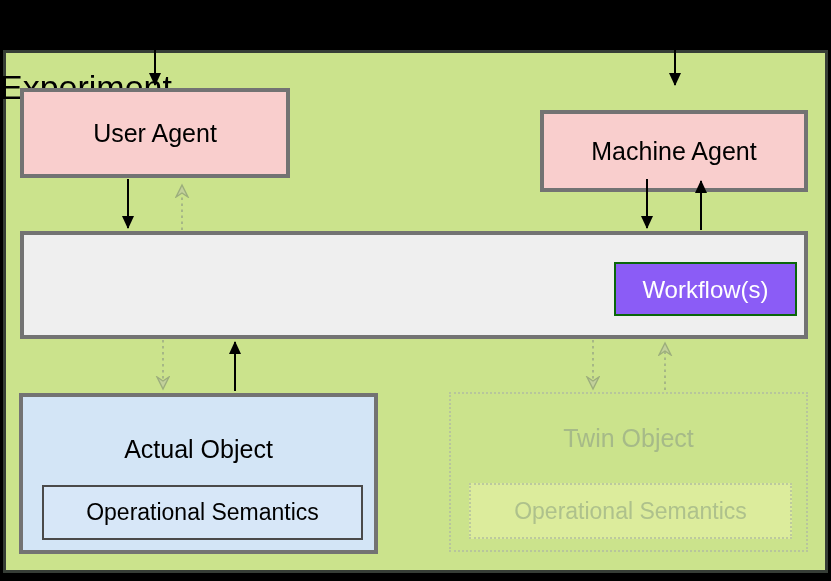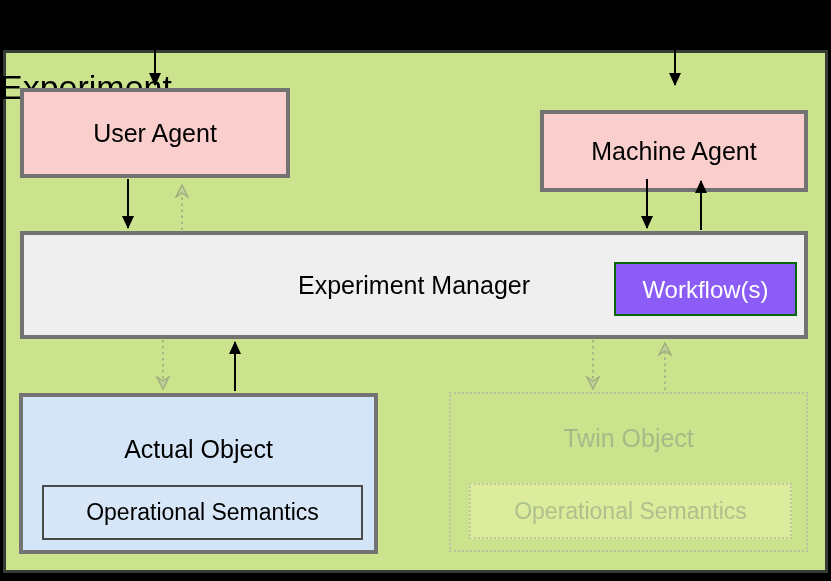--- a/index.html
+++ b/index.html
@@ -60,21 +60,20 @@
 
 <div class="node user-agent">
   <span class="label">User Agent</span>
 </div>
 
 <div class="node machine-agent">
   <span class="label">Machine Agent</span>
 </div>
 
 <div class="node manager">
-  <span class="label">Experiment Manager</span>
   <div class="workflow">
     <span class="label">Workflow(s)</span>
   </div>
 </div>
 
 <div class="node actual-object">
   <span class="label">Actual Object</span>
   <div class="os-box">
     <span class="label">Operational Semantics</span>
   </div>

